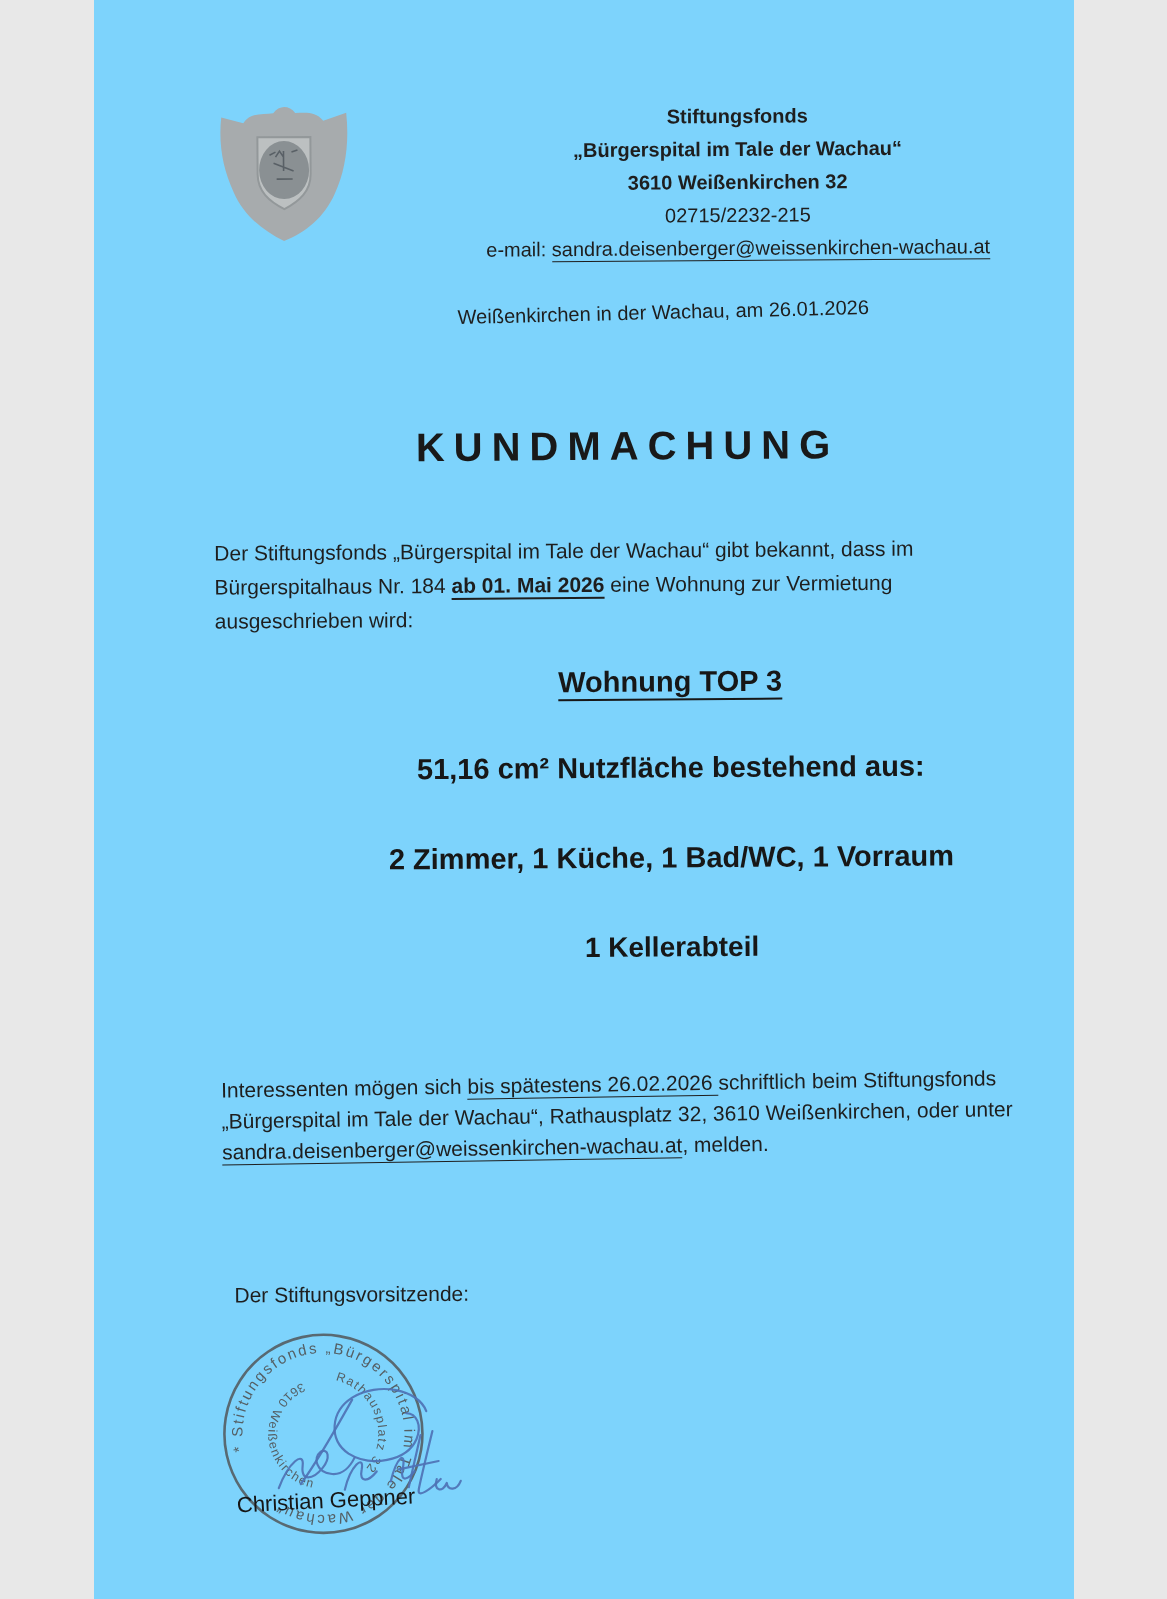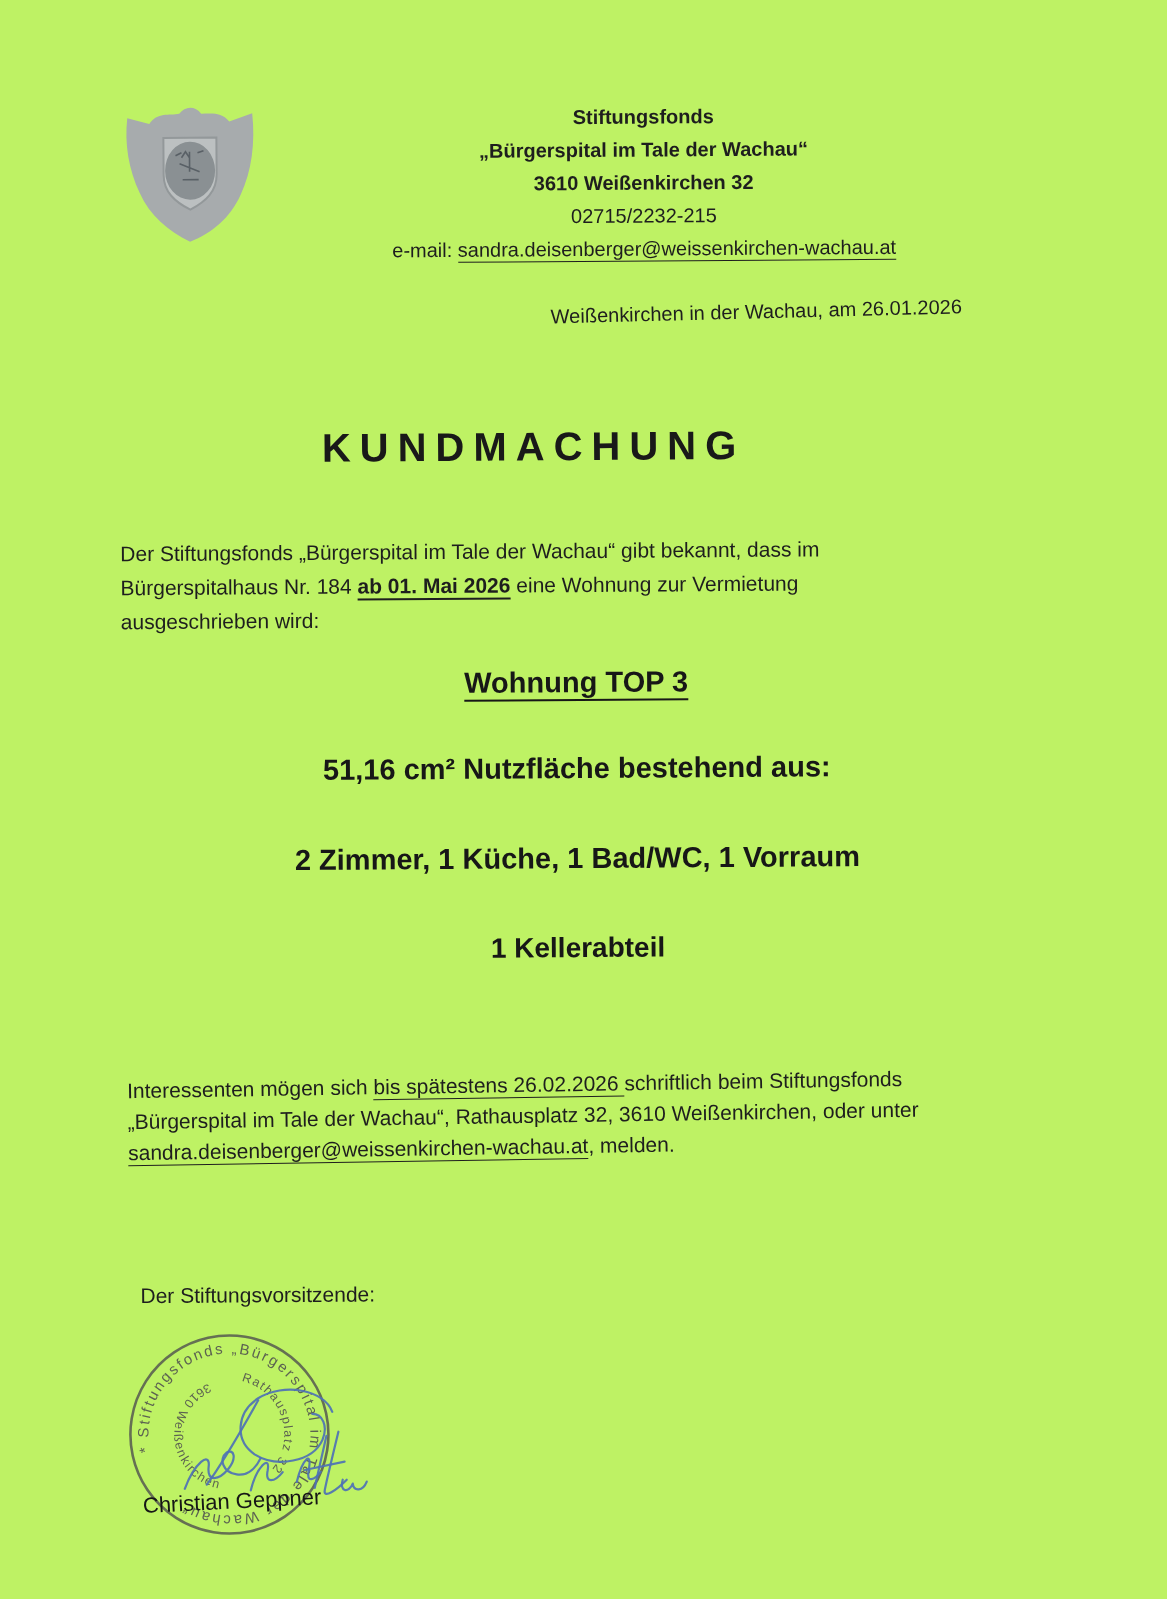--- a/index.html
+++ b/index.html
@@ -1,20 +1,20 @@
 <!DOCTYPE html>
 <html style="--signature-ink: #4e72b5; --stamp-ink: #4f4f4f; --shield-fill: #a7abad; --shield-inner: #bcc0c1;"><head>
 <meta charset="utf-8">
 <style>
   html,body{margin:0;padding:0;background:#e8e8e8;}
   .page{
     position:relative;
-    width:1167px;height:1599px;
+    width:980px;height:1599px;
     margin:0 auto;
-    background:#bef264;
+    background:#7dd3fc;
     overflow:hidden;
     font-family:"Liberation Sans", sans-serif;
     color:#1e1e1e;
   }
   .content{position:absolute;inset:0;transform:rotate(-0.4deg);transform-origin:50% 50%;}
 
   
   .logo{position:absolute;left:128px;top:97px;width:133px;height:143px;}
   .header-text{position:absolute;left:198px;top:101px;width:900px;text-align:center;
     font-size:20px;line-height:33px;}

